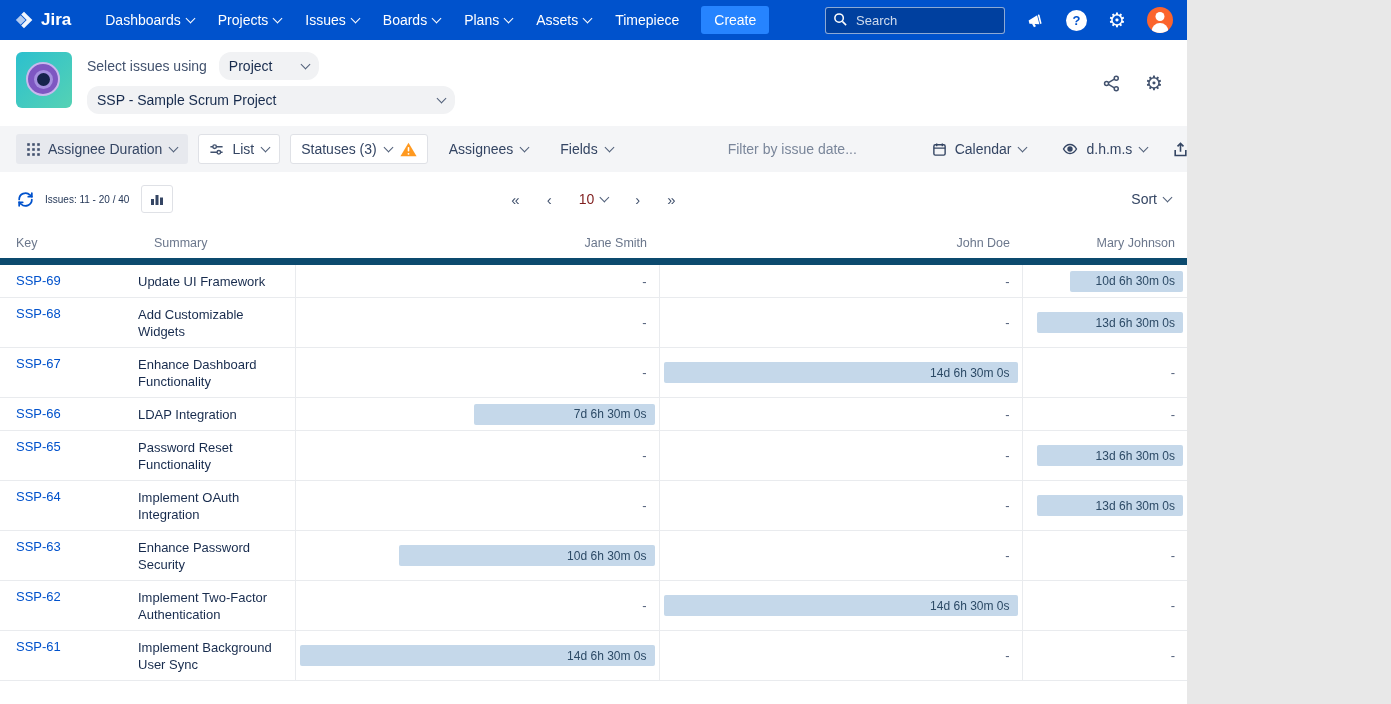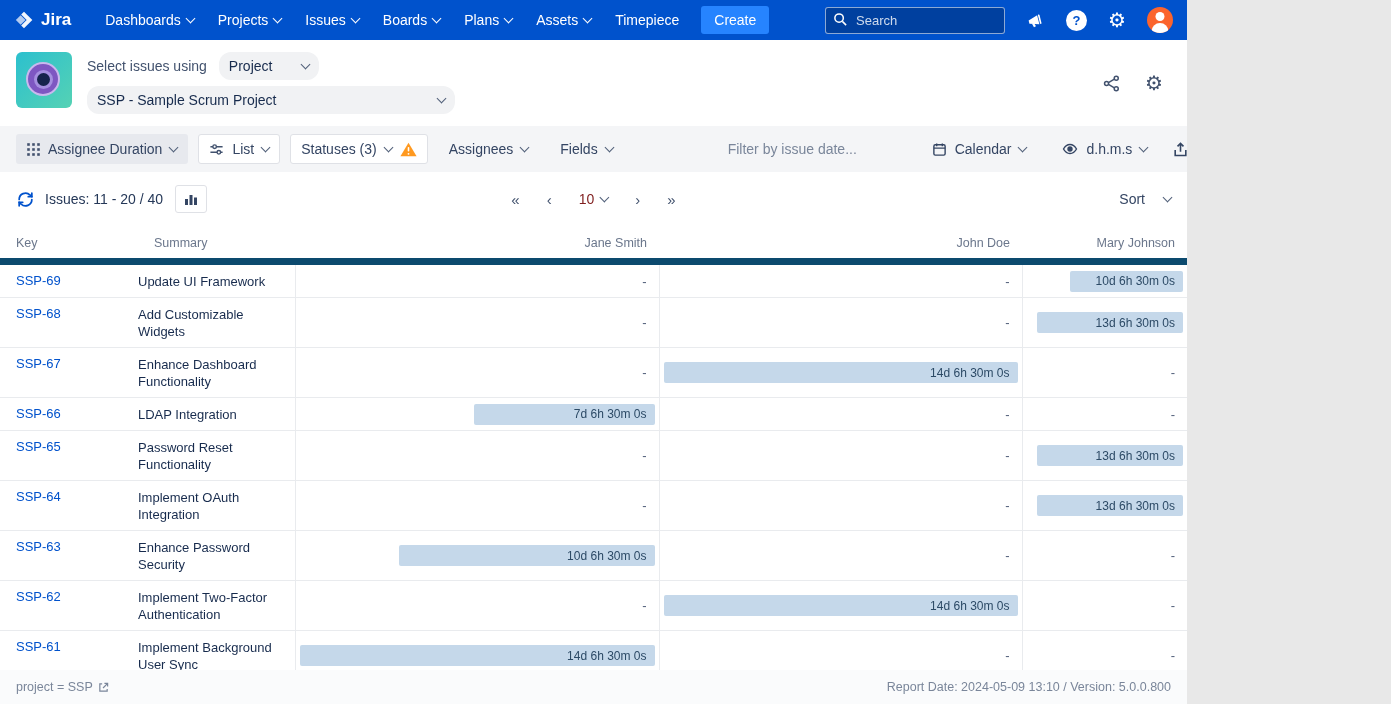--- a/index.html
+++ b/index.html
@@ -56,28 +56,28 @@
   .tb-btn-gray{background:#e7e9ee;}
   .tb-btn-white{background:#fff;border-color:#dfe1e6;}
   .tb-filter{border:none;background:transparent;font-family:inherit;font-size:14px;color:#0c4a6e;
         margin-left:92px;width:190px;outline:none;}
   .tb-filter::placeholder{color:#7a869a;}
   .tb-right{margin-left:auto;display:flex;align-items:center;gap:14px;}
 
   
   .results{flex:none;height:54px;background:#fff;display:flex;align-items:center;padding:0 16px;position:relative;}
   .refresh{display:flex;align-items:center;cursor:pointer;margin-right:10px;}
-  .issues-label{font-size:14px;color:#253858;margin-right:12px;}
+  .issues-label{font-size:10px;color:#253858;margin-right:12px;}
   .chart-btn{width:30px;height:26px;border:1px solid #dfe1e6;border-radius:3px;background:#fff;display:flex;
         align-items:center;justify-content:center;cursor:pointer;}
   .pagination{position:absolute;left:50%;transform:translateX(-50%);display:flex;align-items:center;gap:27px;
         color:#42526e;font-size:15px;}
   .pg-btn{cursor:pointer;user-select:none;}
   .page-size{display:flex;align-items:center;gap:7px;font-size:14px;color:#7f1d1d;cursor:pointer;}
-  .sort-btn{margin-left:auto;display:flex;align-items:center;gap:19px;font-size:14px;color:#344563;cursor:pointer;}
+  .sort-btn{margin-left:auto;display:flex;align-items:center;gap:7px;font-size:14px;color:#344563;cursor:pointer;}
 
   
   .table-wrap{flex:1;overflow:hidden;background:#fff;}
   table{width:100%;border-collapse:collapse;table-layout:fixed;}
   th{font-size:12.5px;color:#6b778c;font-weight:400;padding:10px 8px 8px 24px;border-bottom:7px solid #0c4a6e;}
   .th-key{text-align:left;padding-left:16px;}
   .th-summary{text-align:left;}
   .th-assignee{text-align:right;padding-right:12px;}
   td{border-bottom:1px solid #e9ebee;font-size:13px;}
   .col-key{padding:8px 8px 7px 16px;vertical-align:top;}
@@ -432,24 +432,14 @@
               <span class="dash">-</span>
             </td>
             <td class="col-dur">
               <span class="dash">-</span>
             </td>
           </tr>
         </tbody>
     </table>
   </div>
 
-  <footer class="footer">
-    <div class="footer-query">
-      <span>project = SSP</span>
-      <svg width="11" height="11" viewBox="0 0 12 12" fill="none" stroke="#7a869a" stroke-width="1.3">
-        <path d="M4.5 2H2v8h8V7.5"></path>
-          <path d="M7 1.5h3.5V5M10.5 1.5L5.5 6.5"></path>
-      </svg>
-    </div>
-    <span class="footer-right">Report Date: 2024-05-09 13:10 / Version: 5.0.0.800</span>
-  </footer>
 
 </div>
 
 </body></html>

